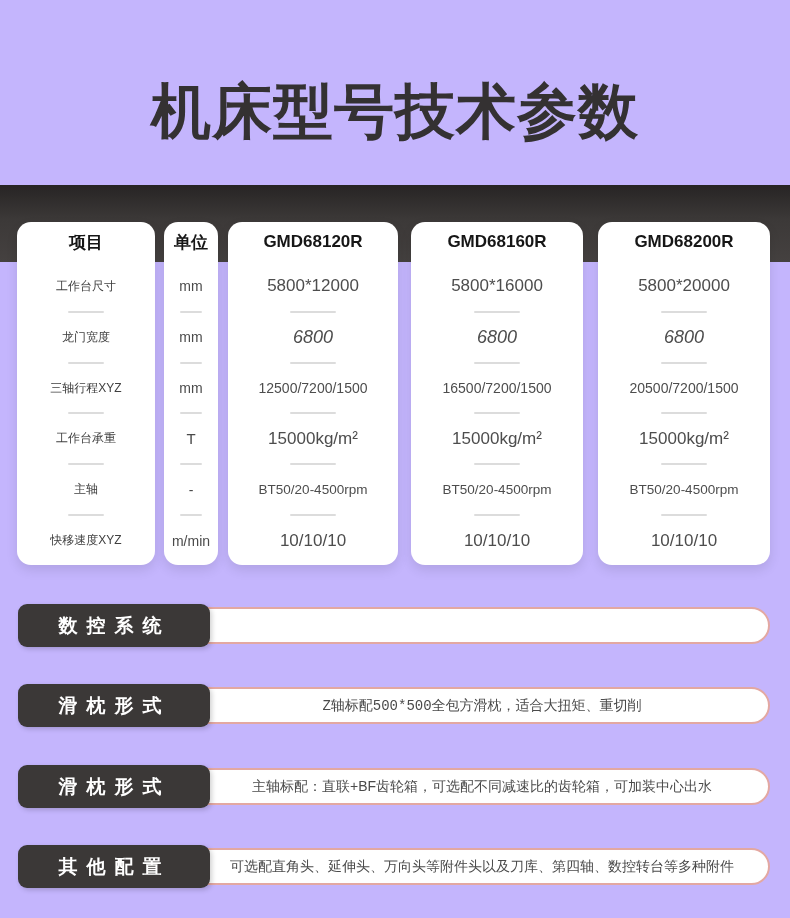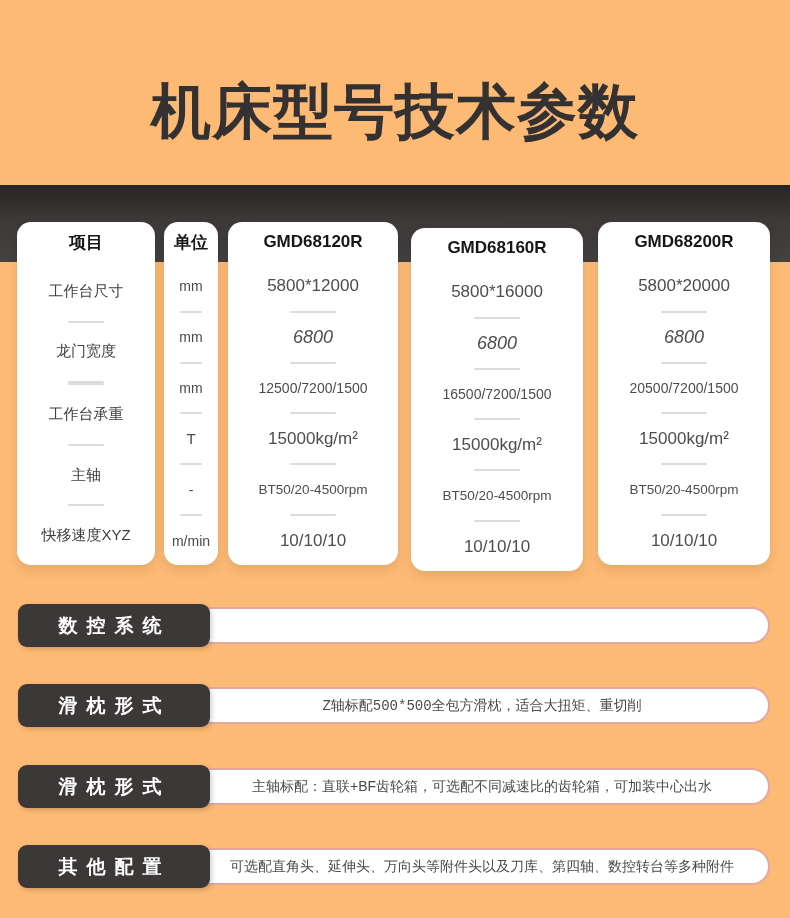--- a/index.html
+++ b/index.html
@@ -1,18 +1,18 @@
 <!DOCTYPE html>
 <html><head>
 <meta charset="utf-8">
 <style>
   * { margin:0; padding:0; box-sizing:border-box; }
   body { background:#fff; }
   .canvas {
-    position:relative; width:790px; height:918px; background:#fdba74;
+    position:relative; width:790px; height:918px; background:#c4b5fd;
     overflow:hidden; font-family:"Liberation Sans","DejaVu Sans",sans-serif;
   }
   
   .page-title {
     position:absolute; top:72px; left:0; width:790px;
     text-align:center; font-size:60px; font-weight:900; color:#343132;
     letter-spacing:1px;
   }
   
   .band {
@@ -25,35 +25,35 @@
     display:flex; align-items:stretch;
   }
   .col {
     background:#ffffff; border-radius:14px;
     box-shadow:0 5px 12px rgba(0,0,0,0.10);
     display:flex; flex-direction:column; height:343px;
   }
   .col-item { width:138px; }
   .col-unit { width:54px;  margin-left:9px; }
   .col-m1   { width:170px; margin-left:10px; }
-  .col-m2   { width:172px; margin-left:13px;margin-top:6px; }
+  .col-m2   { width:172px; margin-left:13px; }
   .col-m3   { width:172px; margin-left:15px; }
   .col-head {
     height:40px; flex:0 0 40px; display:flex; align-items:center; justify-content:center;
     font-weight:800; font-size:17px; color:#161616; padding-top:0;
   }
   .cell {
     flex:1; display:flex; align-items:center; justify-content:center;
     color:#4d4d4d; text-align:center;
   }
   .sep { height:2px; flex:0 0 2px; background:#dcdcdc; border-radius:1px; margin:0 auto; }
   .col-item .sep { width:36px; }
   .col-unit .sep { width:22px; }
   .col-m1 .sep, .col-m2 .sep, .col-m3 .sep { width:46px; }
-  .col-item .cell { font-size:15px; color:#3f3f3f; }
+  .col-item .cell { font-size:12px; color:#3f3f3f; }
   .col-unit .cell { font-size:14px; color:#4a4a4a; }
   .col-unit .cell.r3 { font-size:15px; }
   .cdata .cell.r0 { font-size:17px; }
   .cdata .cell.r1 { font-size:18px;font-style:italic; }
   .cdata .cell.r2 { font-size:14px; }
   .cdata .cell.r3 { font-size:17px; }
   .cdata .cell.r4 { font-size:13.5px; }
   .cdata .cell.r5 { font-size:17px; }
   
   .feature-row { position:absolute; left:18px; width:752px; height:43px; }
@@ -86,20 +86,21 @@
   <div class="band"></div>
 
   <div class="spec-table">
 
     <div class="col col-item">
       <div class="col-head">项目</div>
       <div class="cell r0">工作台尺寸</div>
       <div class="sep"></div>
       <div class="cell r1">龙门宽度</div>
       <div class="sep"></div>
+      <div class="cell r2">三轴行程XYZ</div>
       <div class="sep"></div>
       <div class="cell r3">工作台承重</div>
       <div class="sep"></div>
       <div class="cell r4">主轴</div>
       <div class="sep"></div>
       <div class="cell r5">快移速度XYZ</div>
     </div>
 
     <div class="col col-unit">
       <div class="col-head">单位</div>

